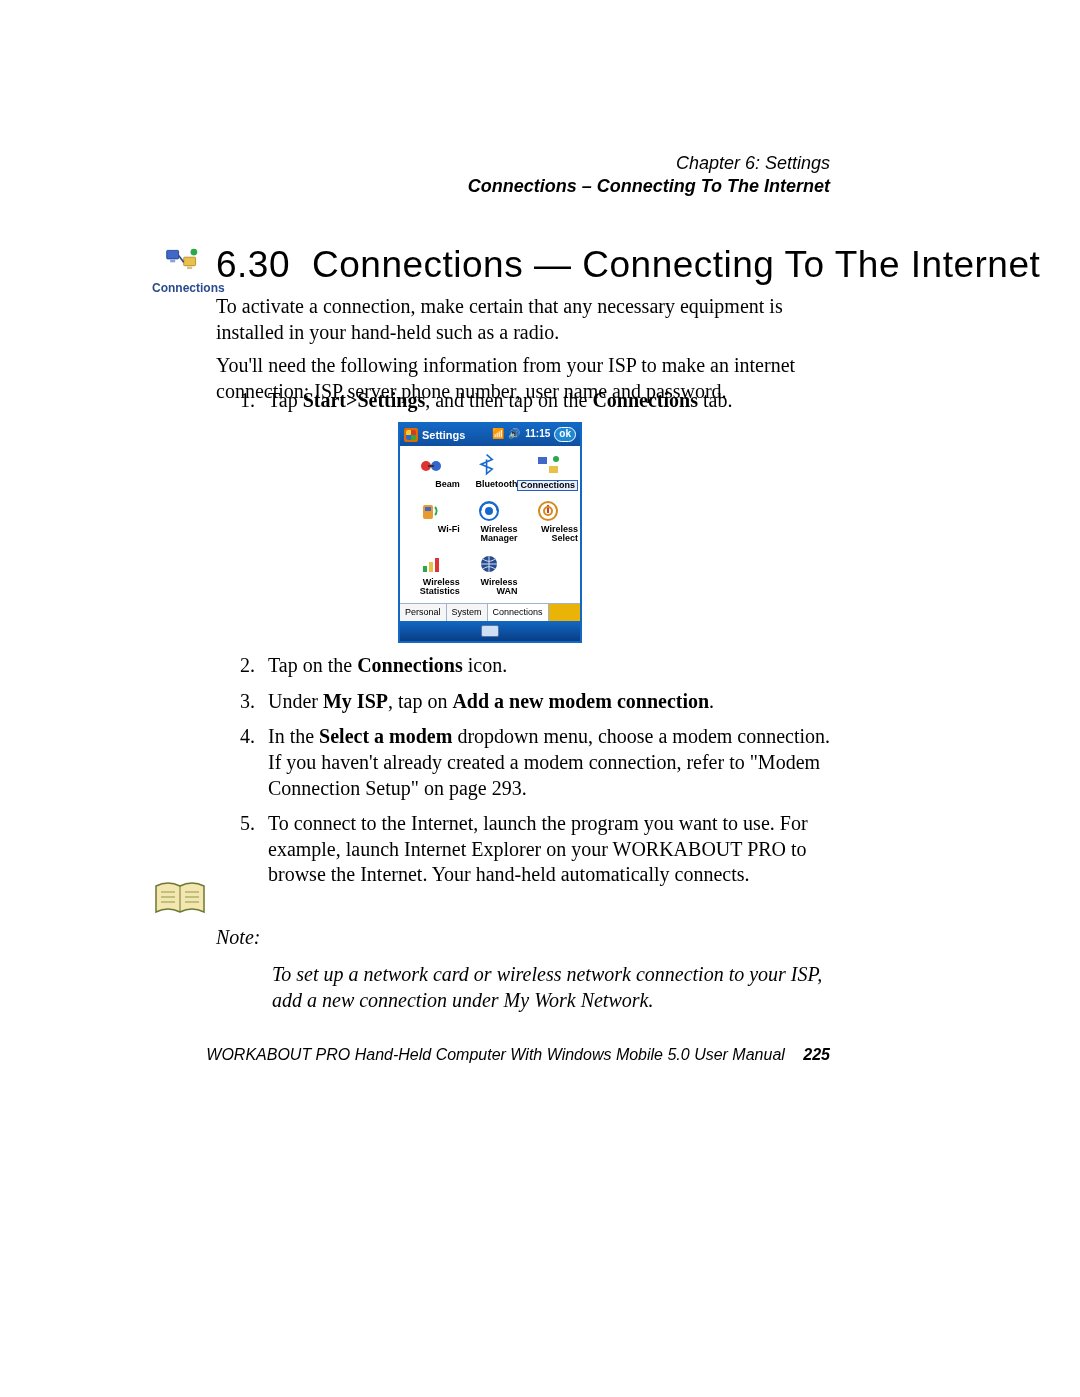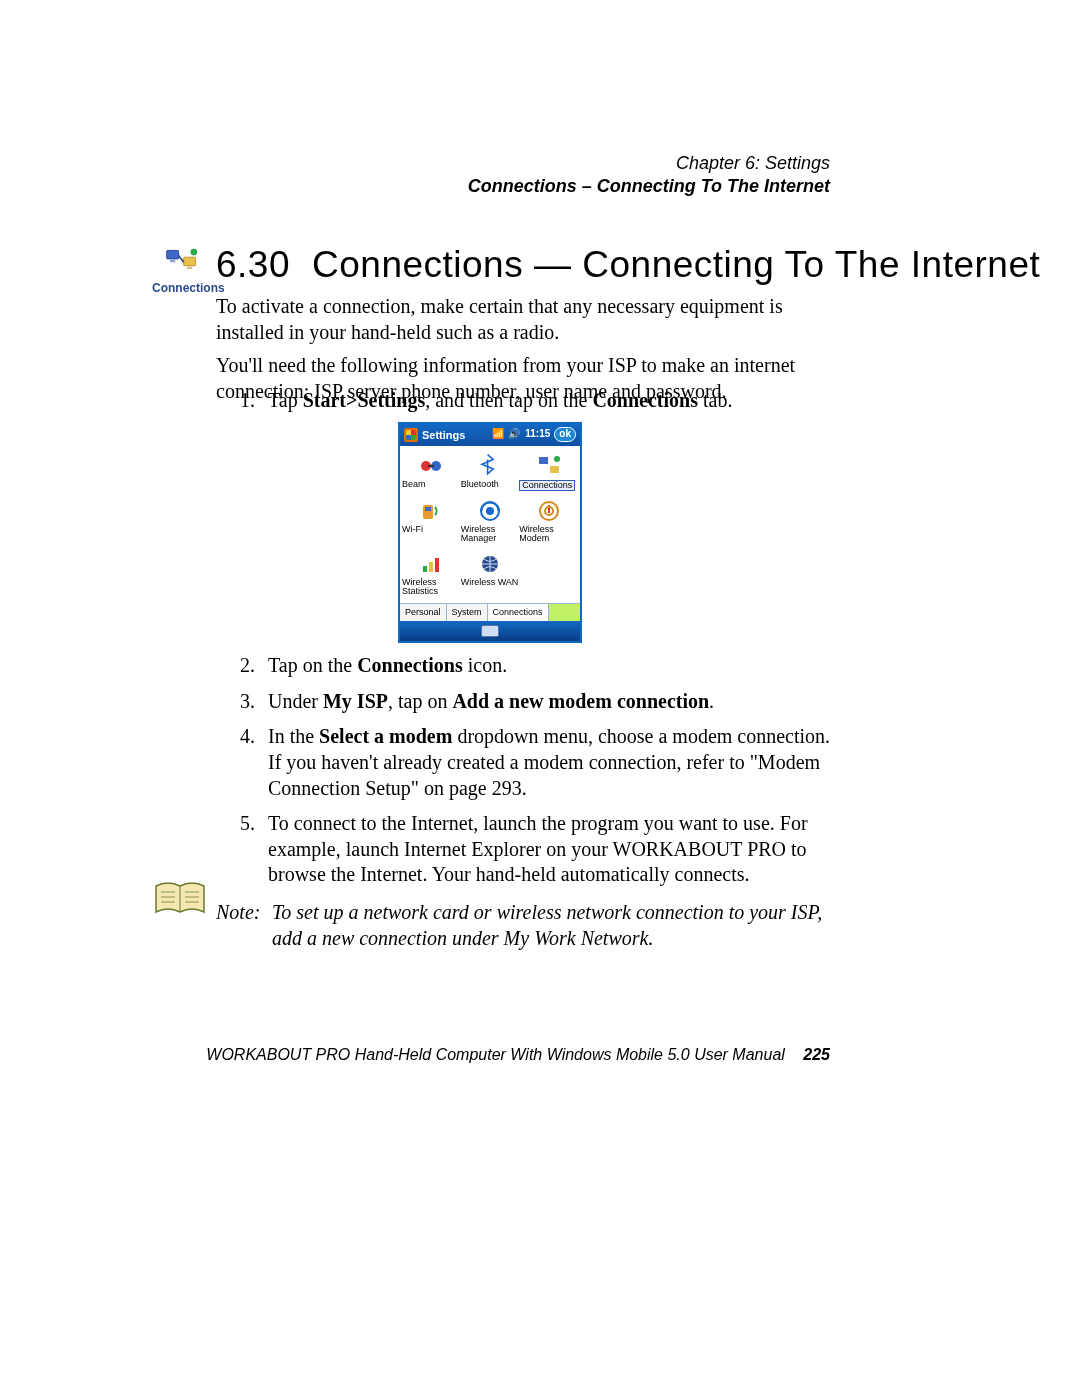--- a/index.html
+++ b/index.html
@@ -28,33 +28,33 @@
 
 .shot-wrap{margin:8px 0 10px 130px;width:180px;}
 .shot{width:180px;border:2px solid #1368c4;background:#fff;font-family:Tahoma,Arial,sans-serif;}
 .shot .bar{height:22px;background:linear-gradient(#1368c4,#0f4fa0);color:#fff;display:flex;align-items:center;font-size:11px;font-weight:bold;padding:0 4px;gap:4px;}
 .shot .bar .flag{display:inline-block;width:14px;height:14px;background:#e06c00;border-radius:2px;position:relative;}
 .shot .bar .flag::before{content:"";position:absolute;inset:2px;background:conic-gradient(#d33 0 25%,#3a3 0 50%,#36c 0 75%,#ec3 0 100%);border-radius:2px;}
 .shot .bar .spacer{flex:1;}
 .shot .bar .ok{background:#1d88d4;border:1px solid #fff;border-radius:8px;padding:0 4px;font-size:10px;}
 .shot .bar .stat{font-size:10px;}
 .shot .grid{display:grid;grid-template-columns:repeat(3,1fr);padding:6px 2px 2px;row-gap:2px;}
-.shot .cell{text-align:left;font-size:9px;font-weight:normal;color:#000;line-height:1.05;padding:2px 0 4px;}
+.shot .cell{text-align:right;font-size:9px;font-weight:bold;color:#000;line-height:1.05;padding:2px 0 4px;}
 .shot .cell.sel .cap{border:1px solid #2a5bbd;background:#e8f0ff;display:inline-block;padding:0 2px;}
 .shot .ic{width:28px;height:24px;margin:0 auto 2px;display:block;}
-.shot .tabs{display:flex;border-top:1px solid #9fb4cf;background:#bef264;font-size:9px;}
+.shot .tabs{display:flex;border-top:1px solid #9fb4cf;background:#eab308;font-size:9px;}
 .shot .tabs span{padding:3px 5px;border-right:1px solid #9fb4cf;background:#f6f6f6;}
 .shot .tabs span.active{background:#fff;}
 .shot .softbar{height:20px;background:linear-gradient(#1368c4,#083d85);display:flex;justify-content:center;align-items:center;}
 .shot .keybd{width:16px;height:10px;background:#cfe0f5;border:1px solid #5576a8;border-radius:2px;}
 
 .note-icon{position:absolute;left:152px;top:878px;width:56px;}
-.note-row{position:absolute;left:216px;top:900px;width:612px;font-size:20px;font-style:italic;line-height:1.28;display:flex;}
+.note-row{position:absolute;left:216px;top:925px;width:612px;font-size:20px;font-style:italic;line-height:1.28;display:flex;}
 .note-row .nl{width:56px;flex:0 0 56px;}
-.note-row .nt{flex:1;}
+.note-row .nt{flex:1;margin-top:37px;}
 .foot{position:absolute;left:0;top:1046px;width:1080px;text-align:right;padding-right:250px;box-sizing:border-box;font-family:Arial,Helvetica,sans-serif;font-style:italic;font-size:16px;padding-left:32px;}
 .foot .pg{font-weight:bold;font-style:italic;margin-left:14px;}
 
 
 .ic svg{width:100%;height:100%;}
 </style>
 </head>
 <body>
 
 <div class="page">
@@ -143,21 +143,21 @@
                     <path d="M4 12a8 8 0 0 1 16 0" fill="none" stroke="#1668d0"></path>
                   </svg></span>
               <span class="cap">Wireless Manager</span>
             </div>
             <div class="cell">
               <span class="ic"><svg viewBox="0 0 24 24">
                     <circle cx="12" cy="12" r="9" fill="none" stroke="#d38b1f" stroke-width="2"></circle>
                     <path d="M12 6v8" stroke="#d33" stroke-width="2"></path>
                     <circle cx="12" cy="12" r="4" fill="none" stroke="#d38b1f" stroke-width="2"></circle>
                   </svg></span>
-              <span class="cap">Wireless Modem</span>
+              <span class="cap">Wireless Select</span>
             </div>
 
             <div class="cell">
               <span class="ic"><svg viewBox="0 0 24 24">
                     <rect x="4" y="14" width="4" height="6" fill="#2aa84a"></rect>
                     <rect x="10" y="10" width="4" height="10" fill="#e8c14a"></rect>
                     <rect x="16" y="6" width="4" height="14" fill="#d33"></rect>
                   </svg></span>
               <span class="cap">Wireless Statistics</span>
             </div>

